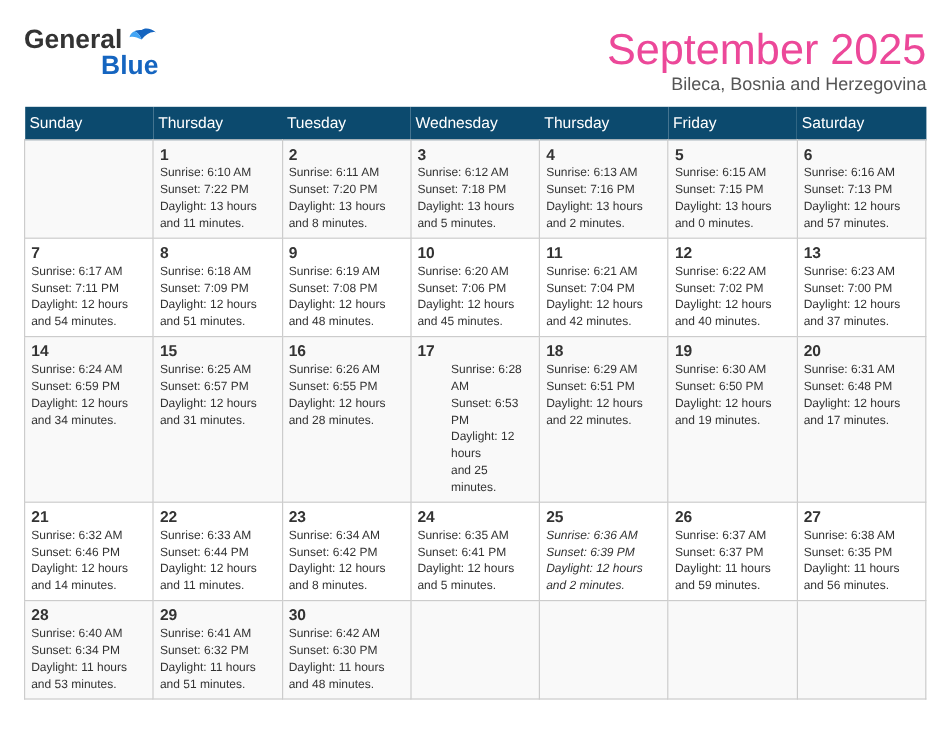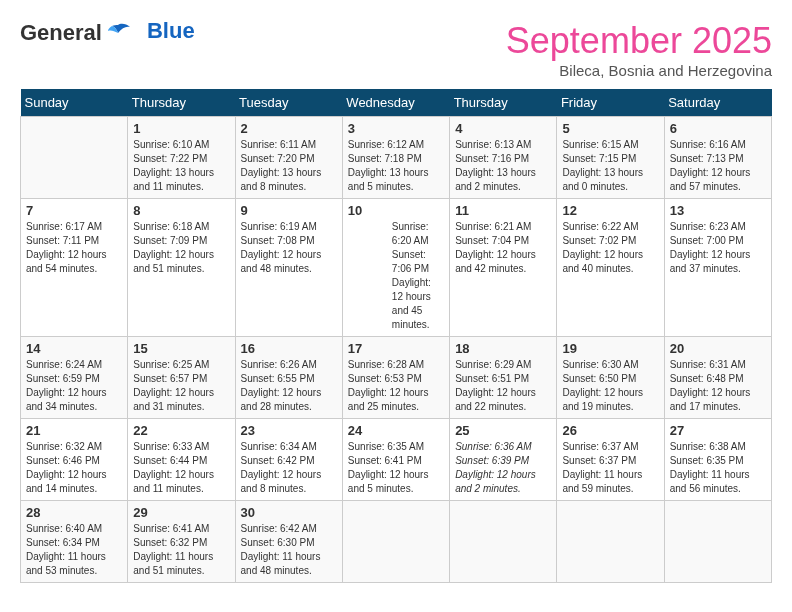--- a/index.html
+++ b/index.html
@@ -11,23 +11,22 @@
       padding: 20px;
     }
     .header-section {
       display: flex;
       justify-content: space-between;
       align-items: flex-start;
       margin-bottom: 10px;
     }
     .logo {
       display: flex;
-      flex-direction: row;
-      align-items: center;
-      gap: 15px;
+      flex-direction: column;
+      align-items: flex-end;
     }
     .title-section {
       text-align: right;
     }
     .month-title {
       font-size: 36px;
       color: #ec4899;
       font-weight: normal;
     }
     .subtitle {
@@ -168,21 +167,21 @@
         </td>
         <td>
           <span class="day-number">9</span>
           <div class="day-info" style="white-space: pre-line;">Sunrise: 6:19 AM
 Sunset: 7:08 PM
 Daylight: 12 hours
 and 48 minutes.</div>
         </td>
         <td>
           <span class="day-number">10</span>
-          <div class="day-info" style="white-space: pre-line; margin-left: 44px;">Sunrise: 6:20 AM
+          <div class="day-info" style="white-space: pre-line;">Sunrise: 6:20 AM
 Sunset: 7:06 PM
 Daylight: 12 hours
 and 45 minutes.</div>
         </td>
         <td>
           <span class="day-number">11</span>
           <div class="day-info" style="white-space: pre-line;">Sunrise: 6:21 AM
 Sunset: 7:04 PM
 Daylight: 12 hours
 and 42 minutes.</div>
@@ -219,21 +218,21 @@
         </td>
         <td>
           <span class="day-number">16</span>
           <div class="day-info" style="white-space: pre-line;">Sunrise: 6:26 AM
 Sunset: 6:55 PM
 Daylight: 12 hours
 and 28 minutes.</div>
         </td>
         <td>
           <span class="day-number">17</span>
-          <div class="day-info" style="white-space: pre-line;">Sunrise: 6:28 AM
+          <div class="day-info" style="white-space: pre-line; margin-left: 28px;">Sunrise: 6:28 AM
 Sunset: 6:53 PM
 Daylight: 12 hours
 and 25 minutes.</div>
         </td>
         <td>
           <span class="day-number">18</span>
           <div class="day-info" style="white-space: pre-line;">Sunrise: 6:29 AM
 Sunset: 6:51 PM
 Daylight: 12 hours
 and 22 minutes.</div>

